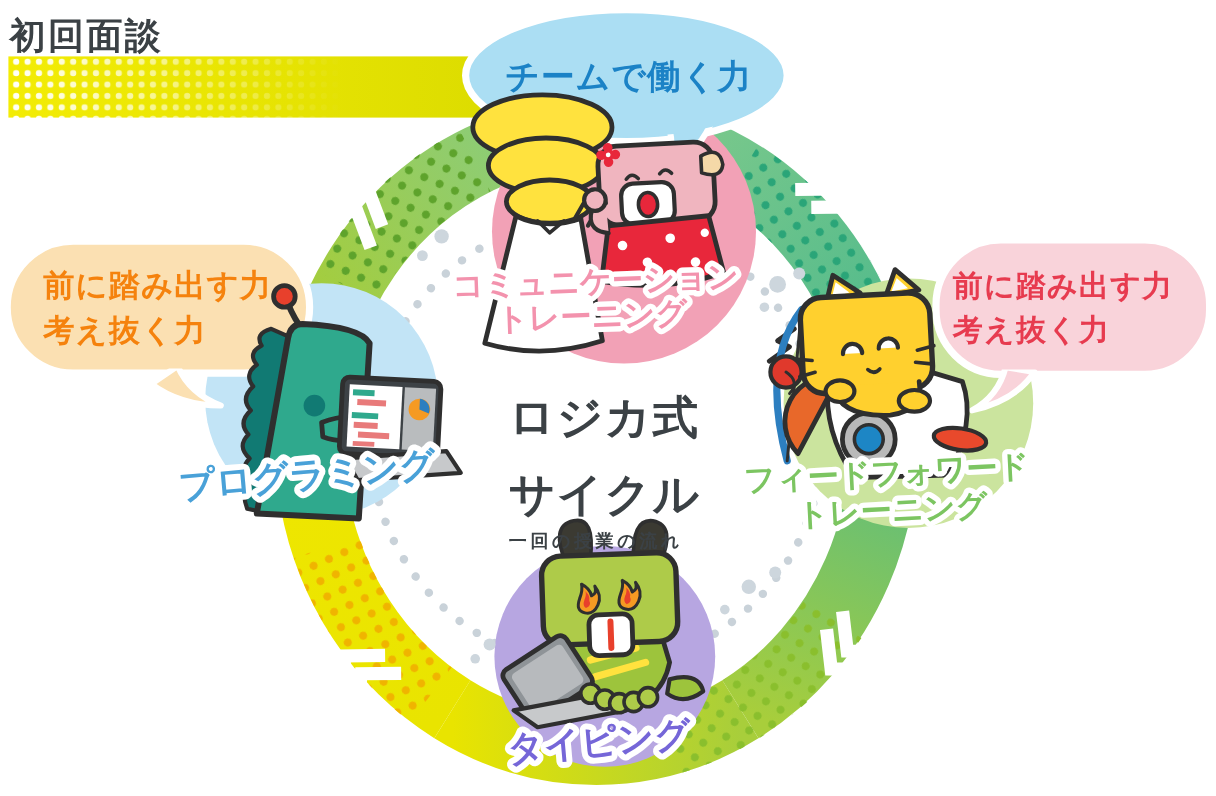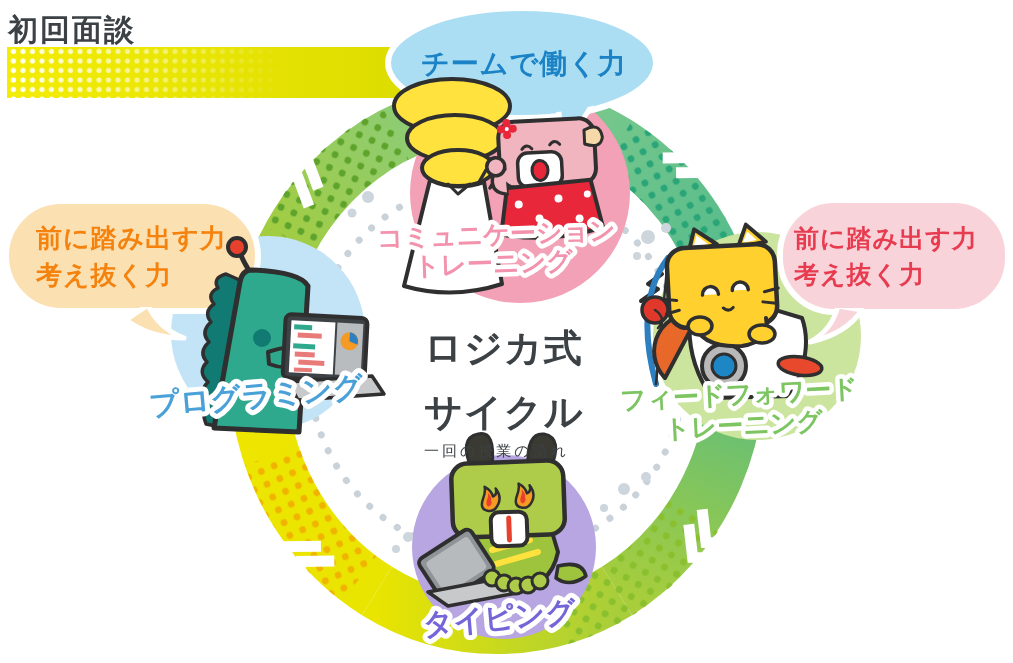--- a/index.html
+++ b/index.html
@@ -15,21 +15,21 @@
   .lbl-purple{fill:#7566d8;font-size:30px;stroke-width:10px;}
   .lbl-blue{fill:#49a1d8;font-size:30px;stroke-width:10px;}
   .bub-blue-t{fill:#1b82c6;font-size:28px;font-weight:900;letter-spacing:1px;}
   .bub-pink-t{fill:#e73b4f;font-size:25px;font-weight:900;letter-spacing:1px;}
   .bub-orange-t{fill:#f5820d;font-size:26px;font-weight:900;letter-spacing:1px;}
   .top-title{
     position:absolute;left:8px;top:10px;font-size:30px;font-weight:900;color:#3b4145;letter-spacing:2px;text-align:right;
   }
   .center-title{position:absolute;left:424px;top:306px;color:#3b4145;}
   .center-title .ct1{font-size:38px;font-weight:900;line-height:44px;letter-spacing:1px;margin-top:20px;}
-  .center-title .ct2{margin-top:8px;font-size:15px;font-weight:400;letter-spacing:3px;}
+  .center-title .ct2{margin-top:8px;font-size:15px;font-weight:700;letter-spacing:3px;}
 </style>
 </head>
 <body>
 
 <div class="stage">
 
   <svg width="1013" height="663" viewBox="0 0 1013 663">
     <defs>
       <linearGradient id="gA" gradientUnits="userSpaceOnUse" x1="272" y1="280" x2="497" y2="110">
         <stop offset="0" stop-color="#a6cd39"></stop>

